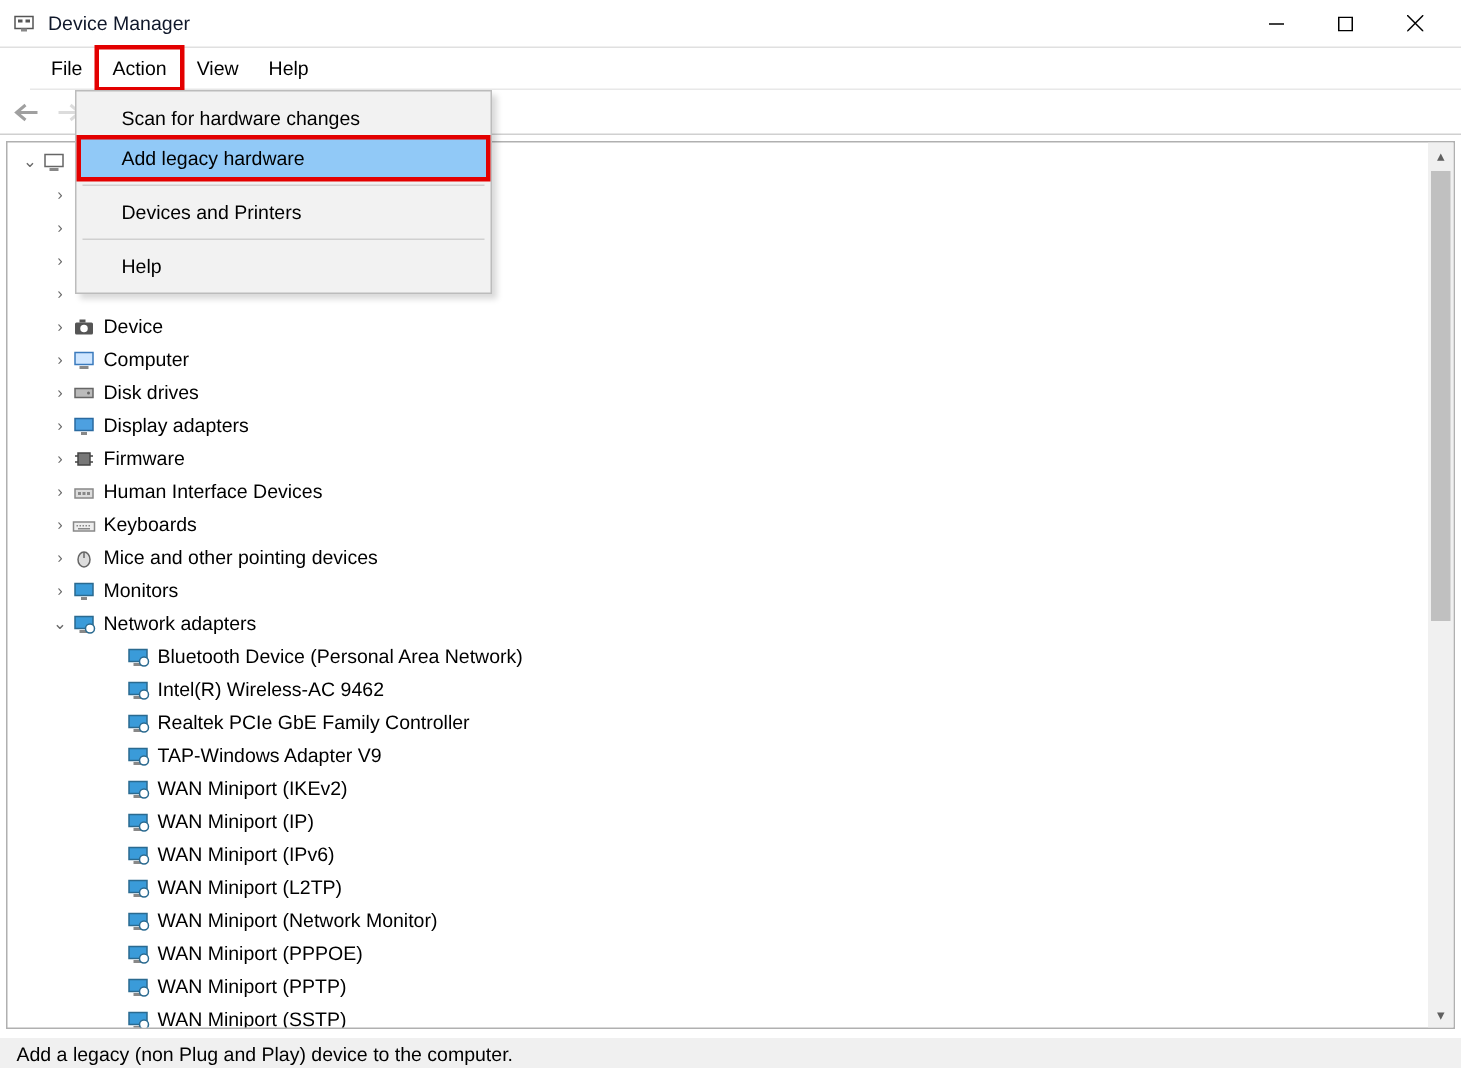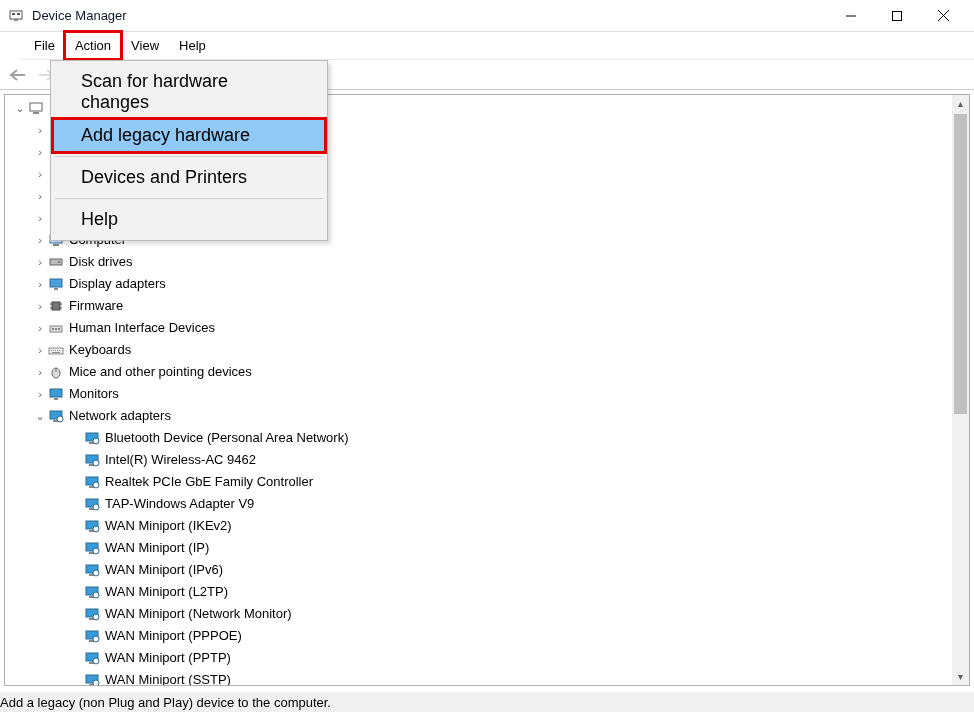--- a/index.html
+++ b/index.html
@@ -163,42 +163,42 @@
   top: 60px;
   width: 278px;
   background: #f2f2f2;
   border: 1px solid #bcbcbc;
   box-shadow: 3px 3px 4px rgba(0,0,0,0.15);
   z-index: 10;
   padding: 4px 2px;
 }
 .dd-item {
   padding: 6px 28px;
-  font-size: 18px;
+  font-size: 13px;
   cursor: default;
 }
 .dd-item.highlighted {
   background: #91c9f7;
   outline: 3px solid #e30000;
   outline-offset: -1px;
 }
 .dd-sep {
   height: 1px;
   background: #d0d0d0;
   margin: 4px 2px;
 }
 .statusbar {
   position: absolute;
   left: 0;
   right: 0;
   bottom: 0;
   height: 20px;
   background: #f0f0f0;
   font-size: 13px;
-  padding: 0 0;
+  padding: 0 11px;
   display: flex;
   align-items: center;
 }
 svg { display: block; }
 </style>
 </head>
 <body>
 
 <div class="titlebar">
   <span class="icon">

